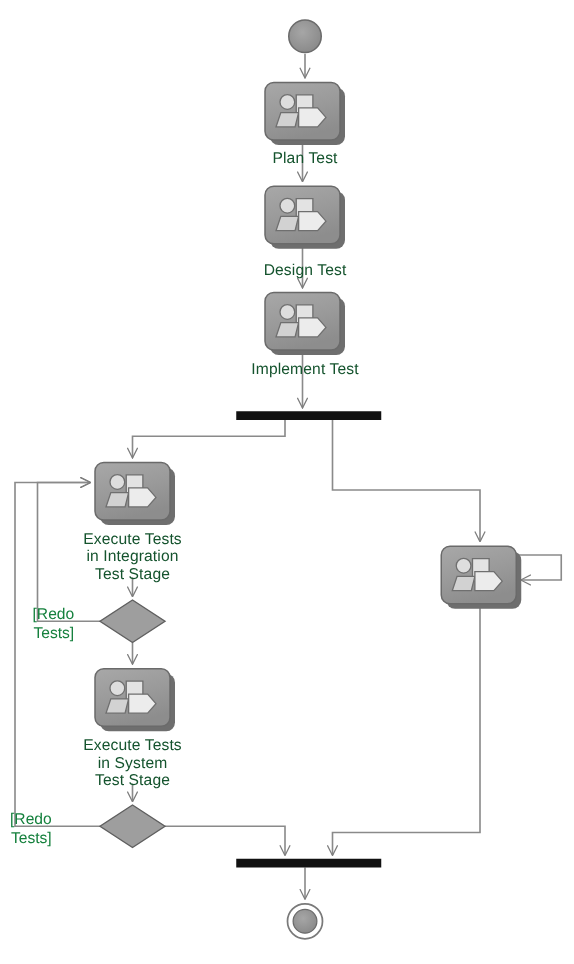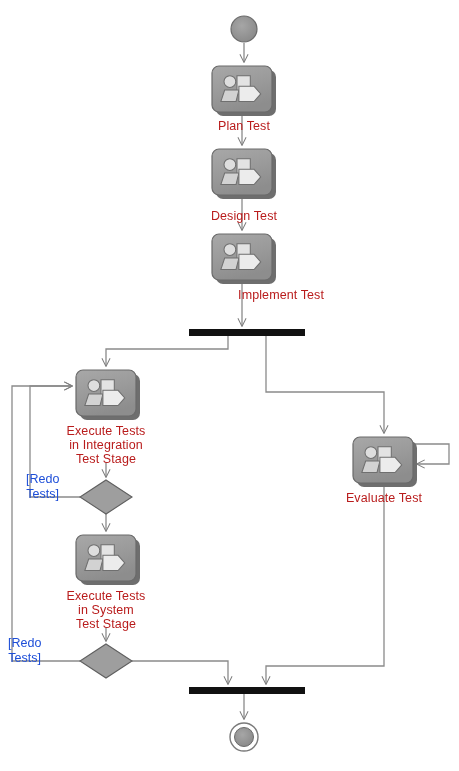--- a/index.html
+++ b/index.html
@@ -23,33 +23,34 @@
     top: 0;
     left: 0;
     width: 459px;
     height: 771px;
   }
   .node-label {
     position: absolute;
     text-align: center;
     font-family: "Liberation Sans", sans-serif;
     font-size: 12.5px;
-    color: #b91c1c;
+    color: #14532d;
     line-height: 14px;
     white-space: pre;
     letter-spacing: 0.1px;
   }
   .guard-label {
     position: absolute;
     font-family: "Liberation Sans", sans-serif;
     font-size: 12.5px;
-    color: #1d4ed8;
+    color: #15803d;
     line-height: 15px;
     white-space: pre;
-    text-align: center;
+    text-align: right;
+    margin-top: 12px;
   }
 </style>
 </head>
 <body>
 
 <div id="diagram-root">
 
   <svg id="diagram-svg" viewBox="0 0 459 771">
     <defs>
 
@@ -187,31 +188,30 @@
     <g>
       <circle cx="244" cy="737" r="14" fill="#ffffff" stroke="#7a7a7a" stroke-width="1.4"></circle>
       <circle cx="244" cy="737" r="9.5" fill="url(#nodegrad)" stroke="#6b6b6b" stroke-width="1"></circle>
     </g>
   </svg>
 
   <div class="node-label" style="left:164px; top:119px; width:160px;">Plan Test</div>
 
   <div class="node-label" style="left:164px; top:209px; width:160px;">Design Test</div>
 
-  <div class="node-label" style="left:164px; top:288px; width:160px;text-align:right;">Implement Test</div>
+  <div class="node-label" style="left:164px; top:288px; width:160px;">Implement Test</div>
 
   <div class="node-label" style="left:36px; top:424px; width:140px;">Execute Tests
 in Integration
 Test Stage</div>
 
   <div class="node-label" style="left:36px; top:589px; width:140px;">Execute Tests
 in System
 Test Stage</div>
 
-  <div class="node-label" style="left:314px; top:491px; width:140px;">Evaluate Test</div>
 
   <div class="guard-label" style="left:26px; top:472px;">[Redo
 Tests]</div>
 
   <div class="guard-label" style="left:8px; top:636px;">[Redo
 Tests]</div>
 
 </div>
 
 </body></html>

